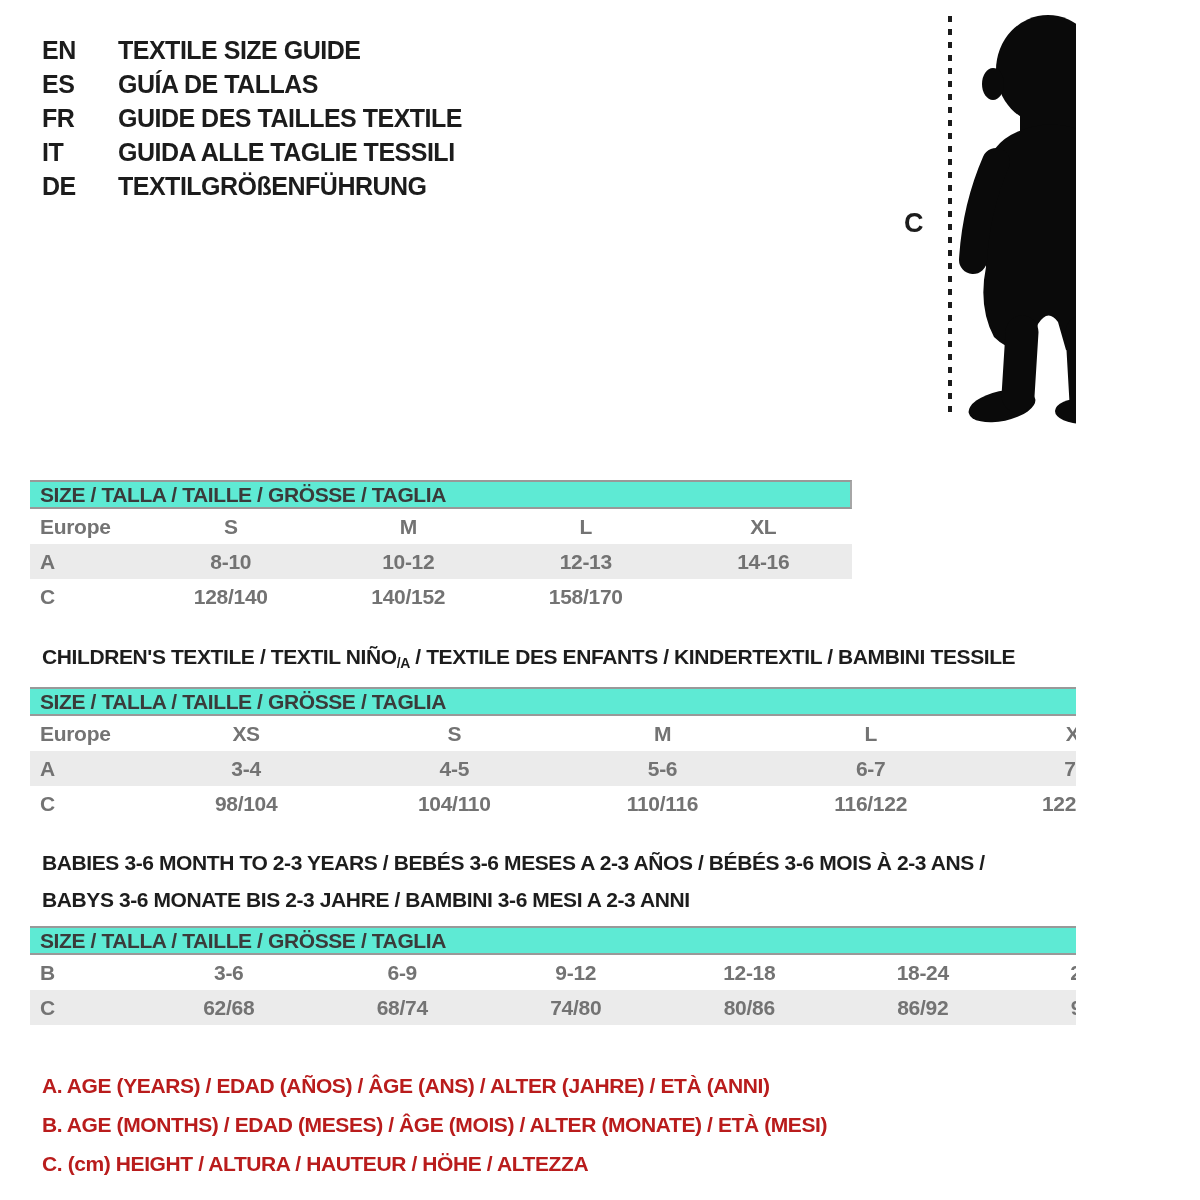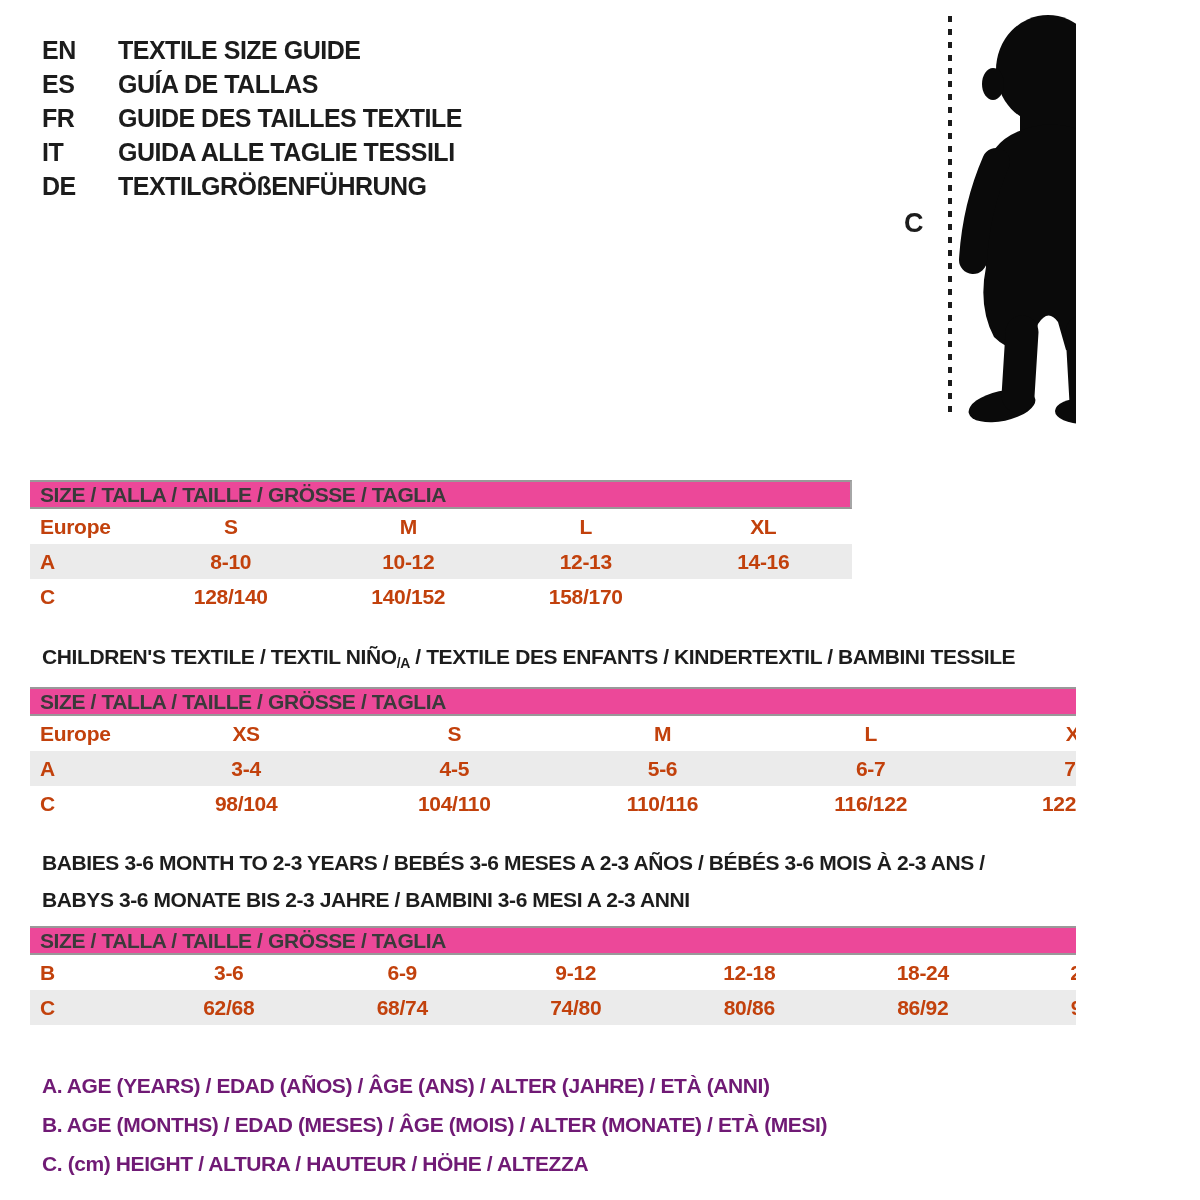--- a/index.html
+++ b/index.html
@@ -41,49 +41,49 @@
   .section-title {
     position: absolute; left: 42px;
     font-size: 21px; font-weight: 700;
     letter-spacing: -0.4px; color: #1d1d1d;
     white-space: nowrap;
   }
   .title-sub { font-size: 14px; vertical-align: -4px; }
   .size-table { position: absolute; left: 30px; }
   .size-bar {
     height: 29px; line-height: 25px;
-    background: #ec4899;
+    background: #5eead4;
     border-top: 2px solid #999999;
     border-bottom: 2px solid #999999;
     border-right: 2px solid #a6a6a6;
     padding-left: 10px;
     font-size: 21px; font-weight: 700;
     letter-spacing: -0.4px; color: #3a3a3a;
     white-space: nowrap;
   }
   .trow {
     display: grid;
     height: 35px; line-height: 35px;
     font-size: 21px; font-weight: 700;
-    letter-spacing: -0.3px; color: #c2410c;
+    letter-spacing: -0.3px; color: #737373;
   }
   .trow.alt { background: #ebebeb; }
   .trow .rlabel { text-align: left; padding-left: 10px; }
   .trow .cell { text-align: center; }
   .cols4 { grid-template-columns: 112px repeat(4, 1fr); }
   .cols5 { grid-template-columns: 112px repeat(5, 1fr); }
   .cols6 { grid-template-columns: 112px repeat(6, 1fr); }
   .w-junior { width: 822px; }
   .w-wide { width: 1153px; }
   
   .legend-block { position: absolute; left: 42px; top: 1066px; }
   .legend-line {
     height: 39px; line-height: 39px;
     font-size: 21px; font-weight: 700;
-    letter-spacing: -0.4px; color: #701a75;
+    letter-spacing: -0.4px; color: #b91c1c;
     white-space: nowrap;
   }
 </style>
 </head>
 <body>
 
 <div class="page">
 
   <div class="lang-block">
     <div class="lang-row">

